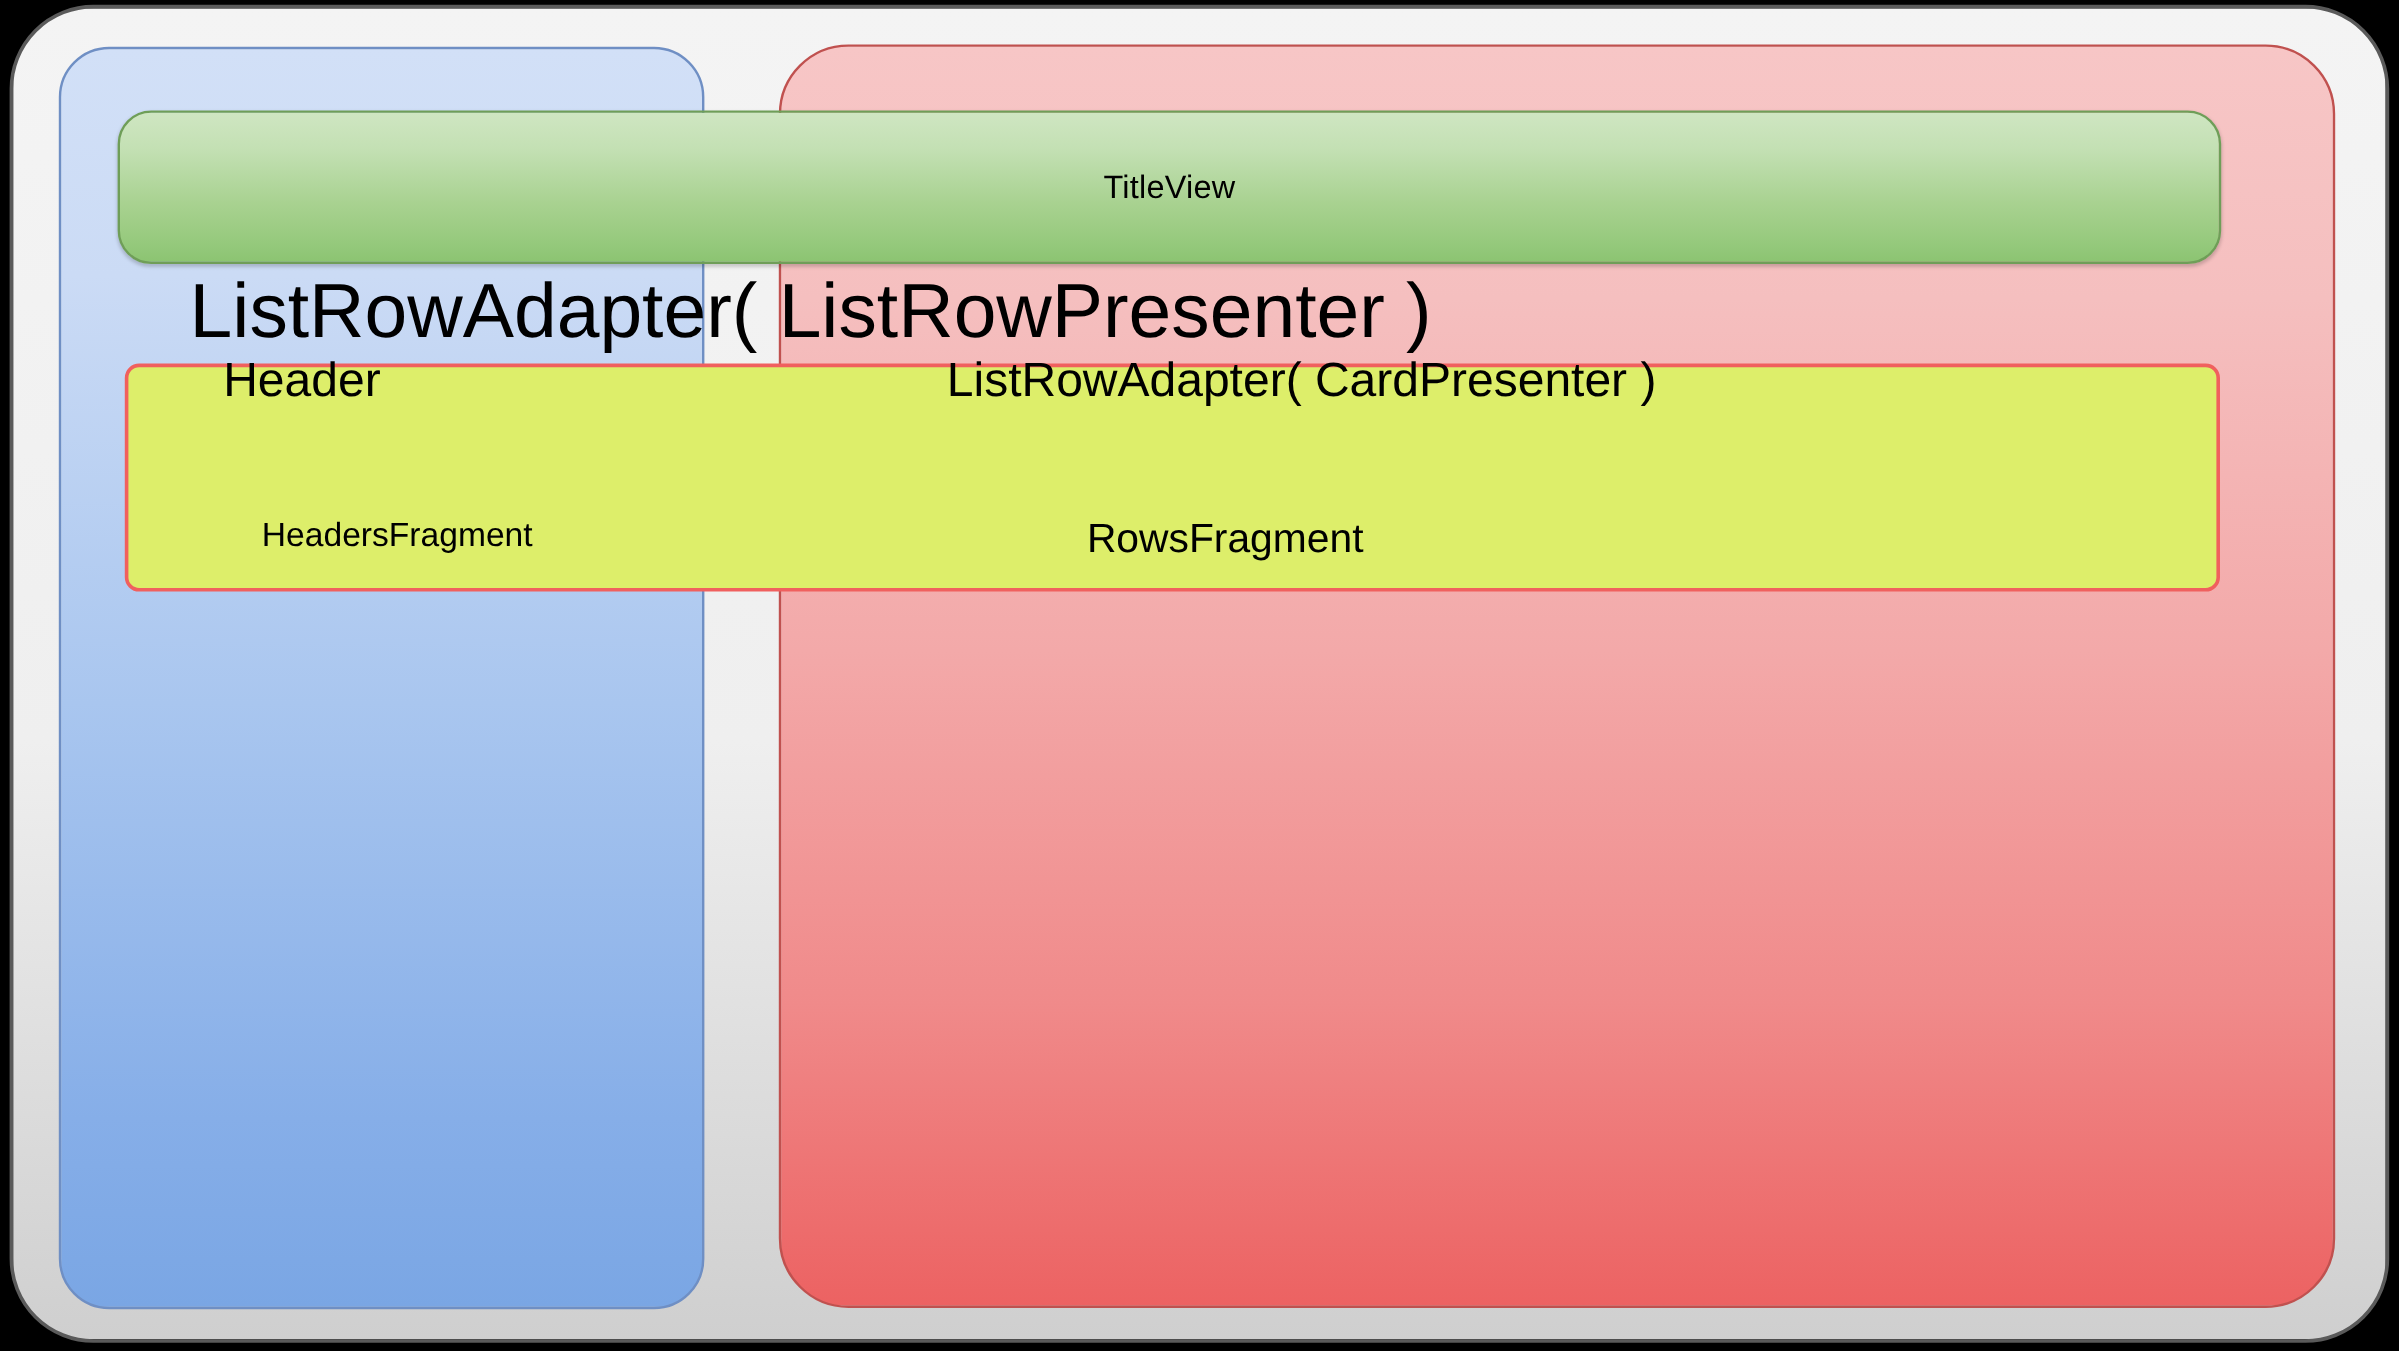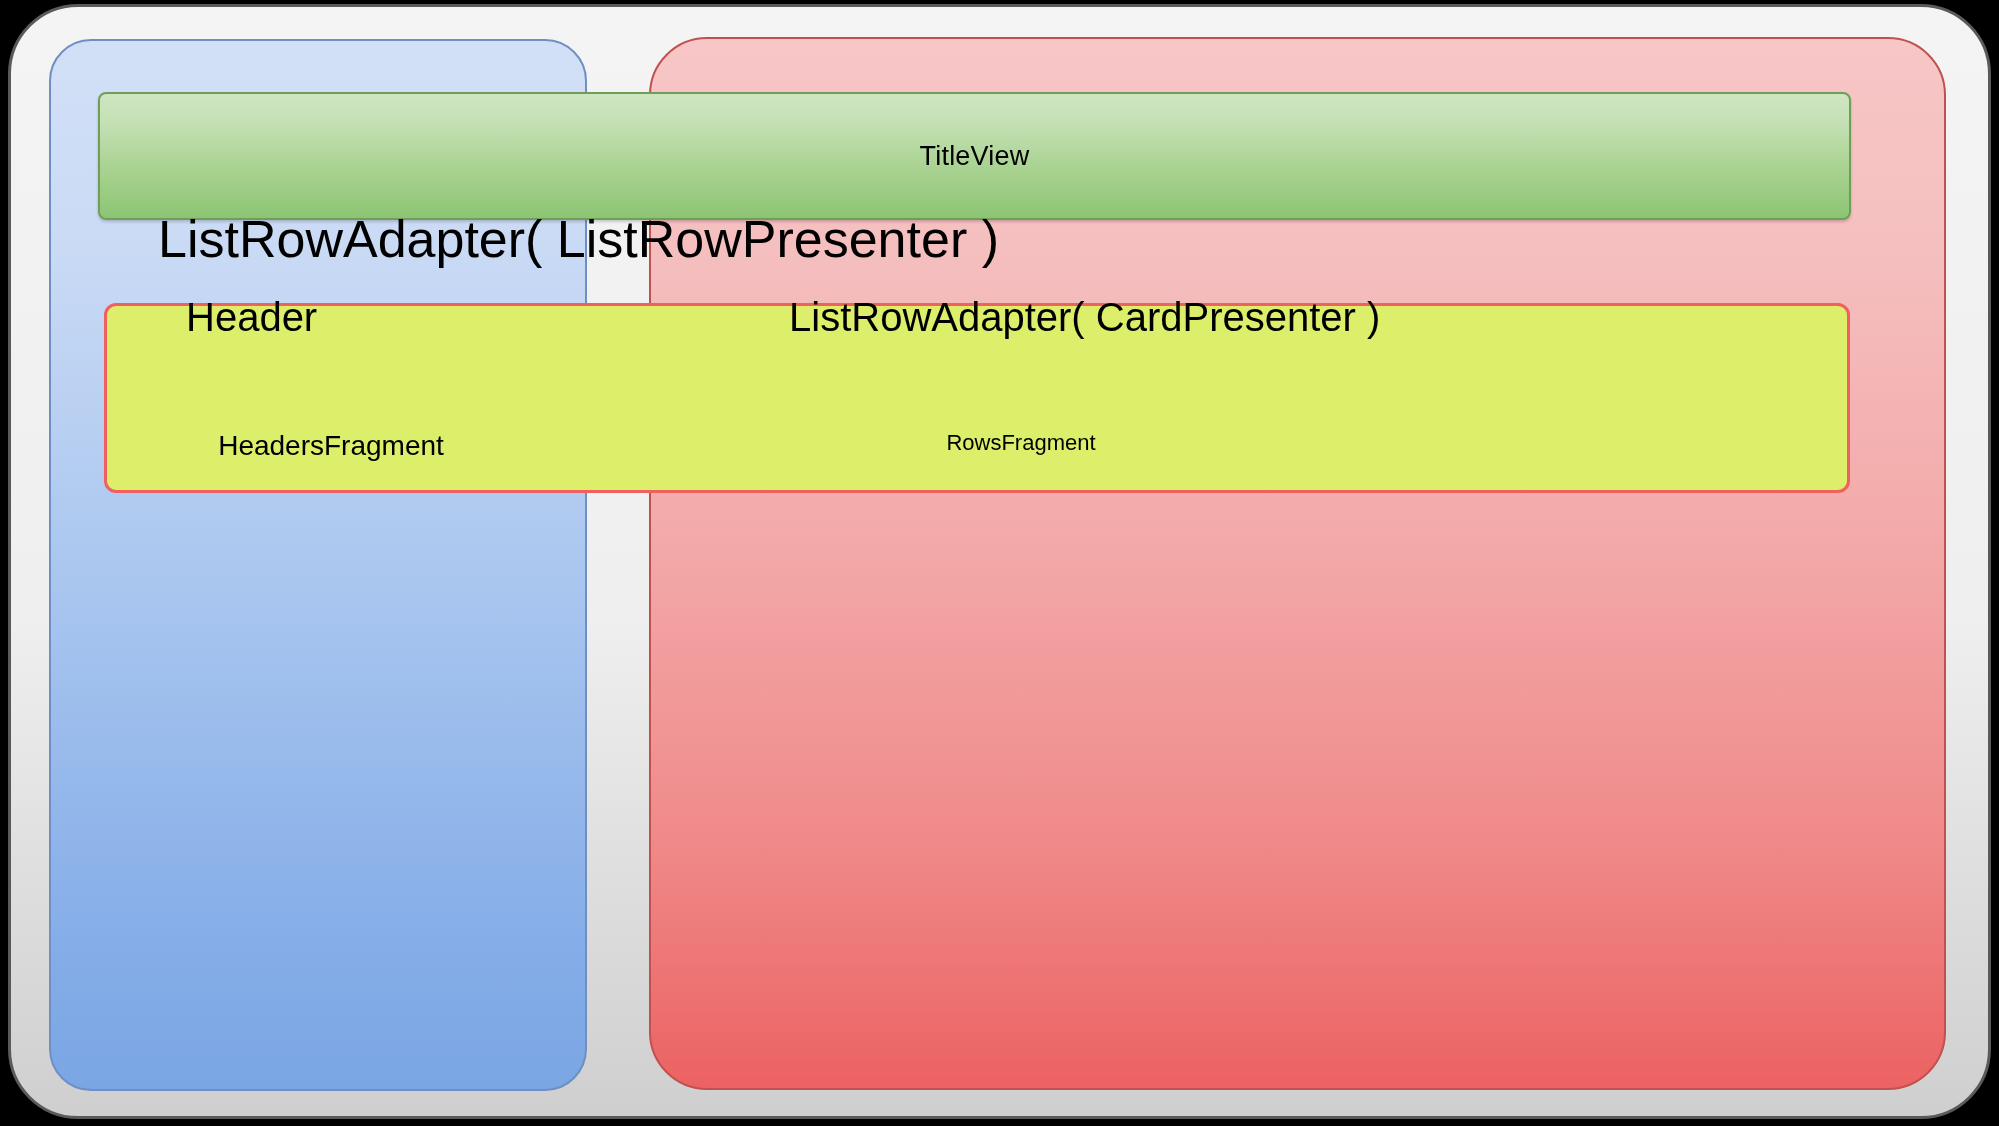--- a/index.html
+++ b/index.html
@@ -56,21 +56,21 @@
     border: 2px solid #c0514f;
   }
 
   
   .title-view {
     position: absolute;
     left: 87px;
     top: 85px;
     width: 1753px;
     height: 128px;
-    border-radius: 8px;
+    border-radius: 28px;
     background: linear-gradient(180deg, #cfe6c2 0%, #c3e0b3 25%, #a9d291 60%, #95c97c 88%, #8cc472 100%);
     border: 2px solid #6f9e58;
     display: flex;
     align-items: center;
     justify-content: center;
     box-shadow: 0 2px 3px rgba(0,0,0,0.18);
   }
 
   .title-view-label {
     font-size: 27px;
@@ -94,22 +94,22 @@
   
   .label {
     position: absolute;
     color: #000000;
     white-space: nowrap;
     font-family: "Liberation Sans", sans-serif;
   }
 
   .label-listrowadapter-presenter {
     left: 147px;
-    top: 202px;
-    font-size: 52px;
+    top: 215px;
+    font-size: 64px;
   }
 
   .label-header {
     left: 175px;
     top: 288px;
     font-size: 40px;
   }
 
   .label-listrowadapter-card {
     left: 778px;
@@ -121,21 +121,21 @@
     left: 150px;
     top: 423px;
     font-size: 28px;
     width: 340px;
     text-align: center;
   }
 
   .label-rows-fragment {
     left: 840px;
     top: 423px;
-    font-size: 22px;
+    font-size: 34px;
     width: 340px;
     text-align: center;
   }
 </style>
 </head>
 <body>
 
 <div id="canvas">
 
   <div class="outer-shell">

